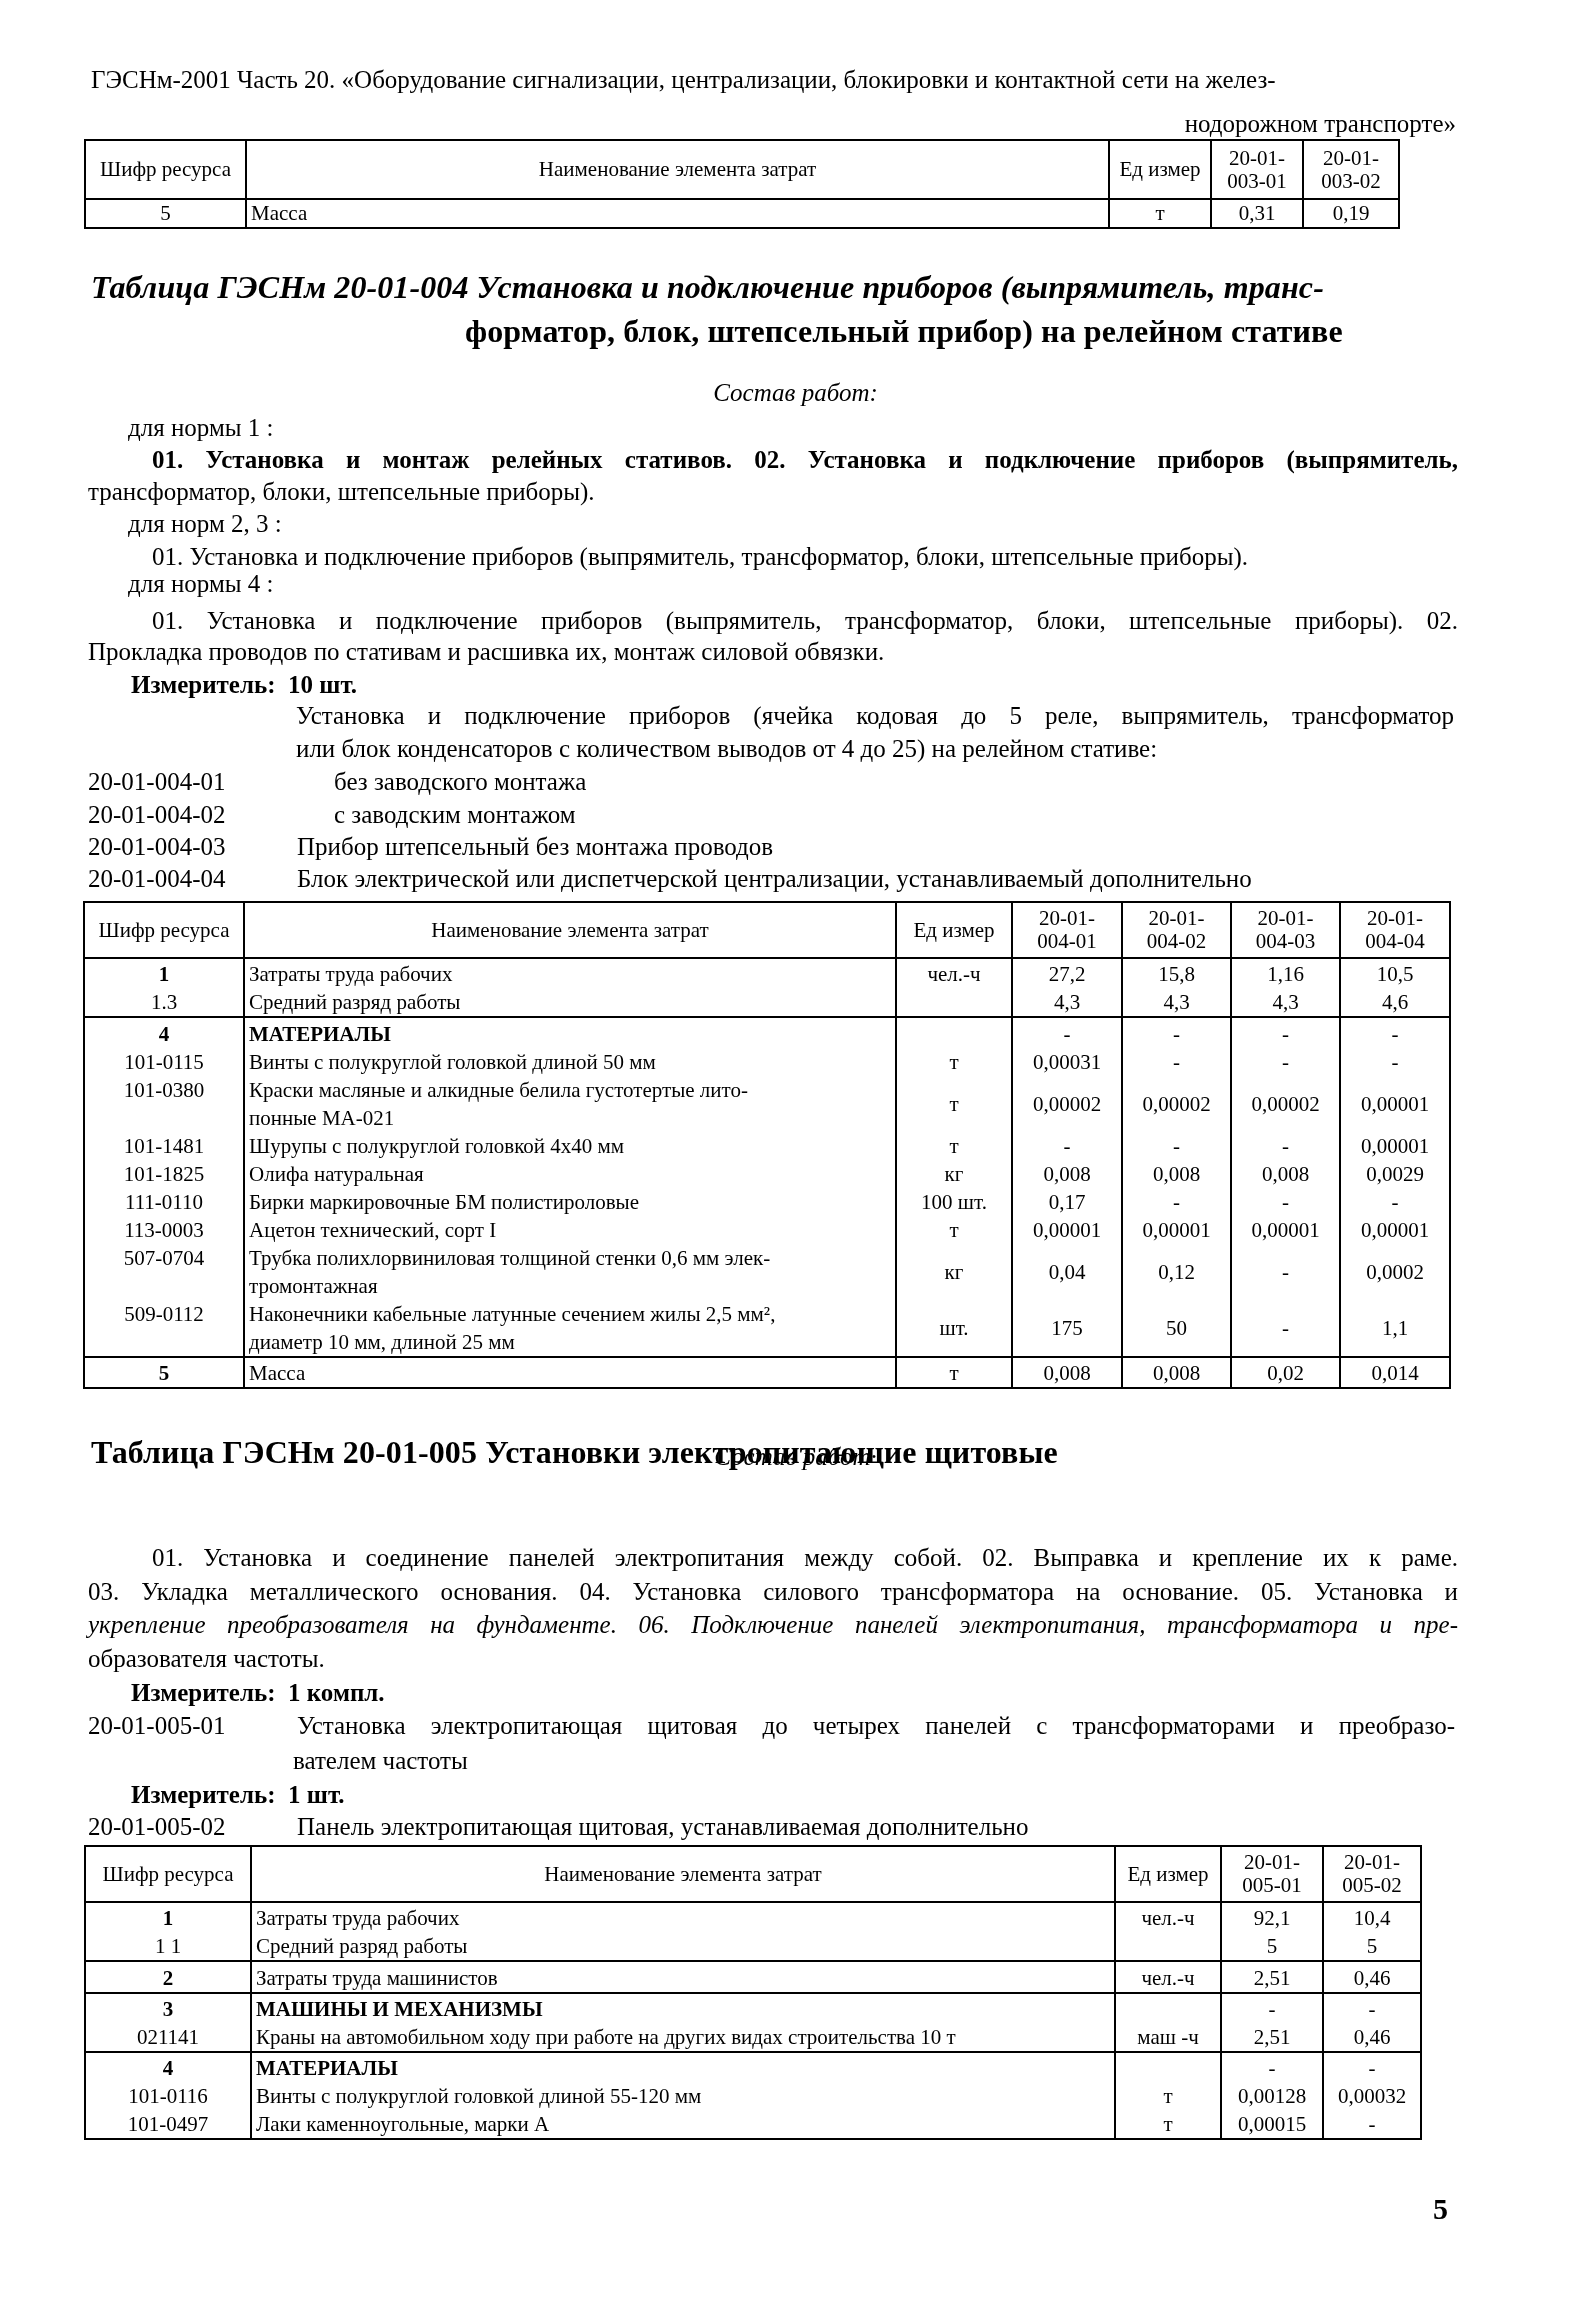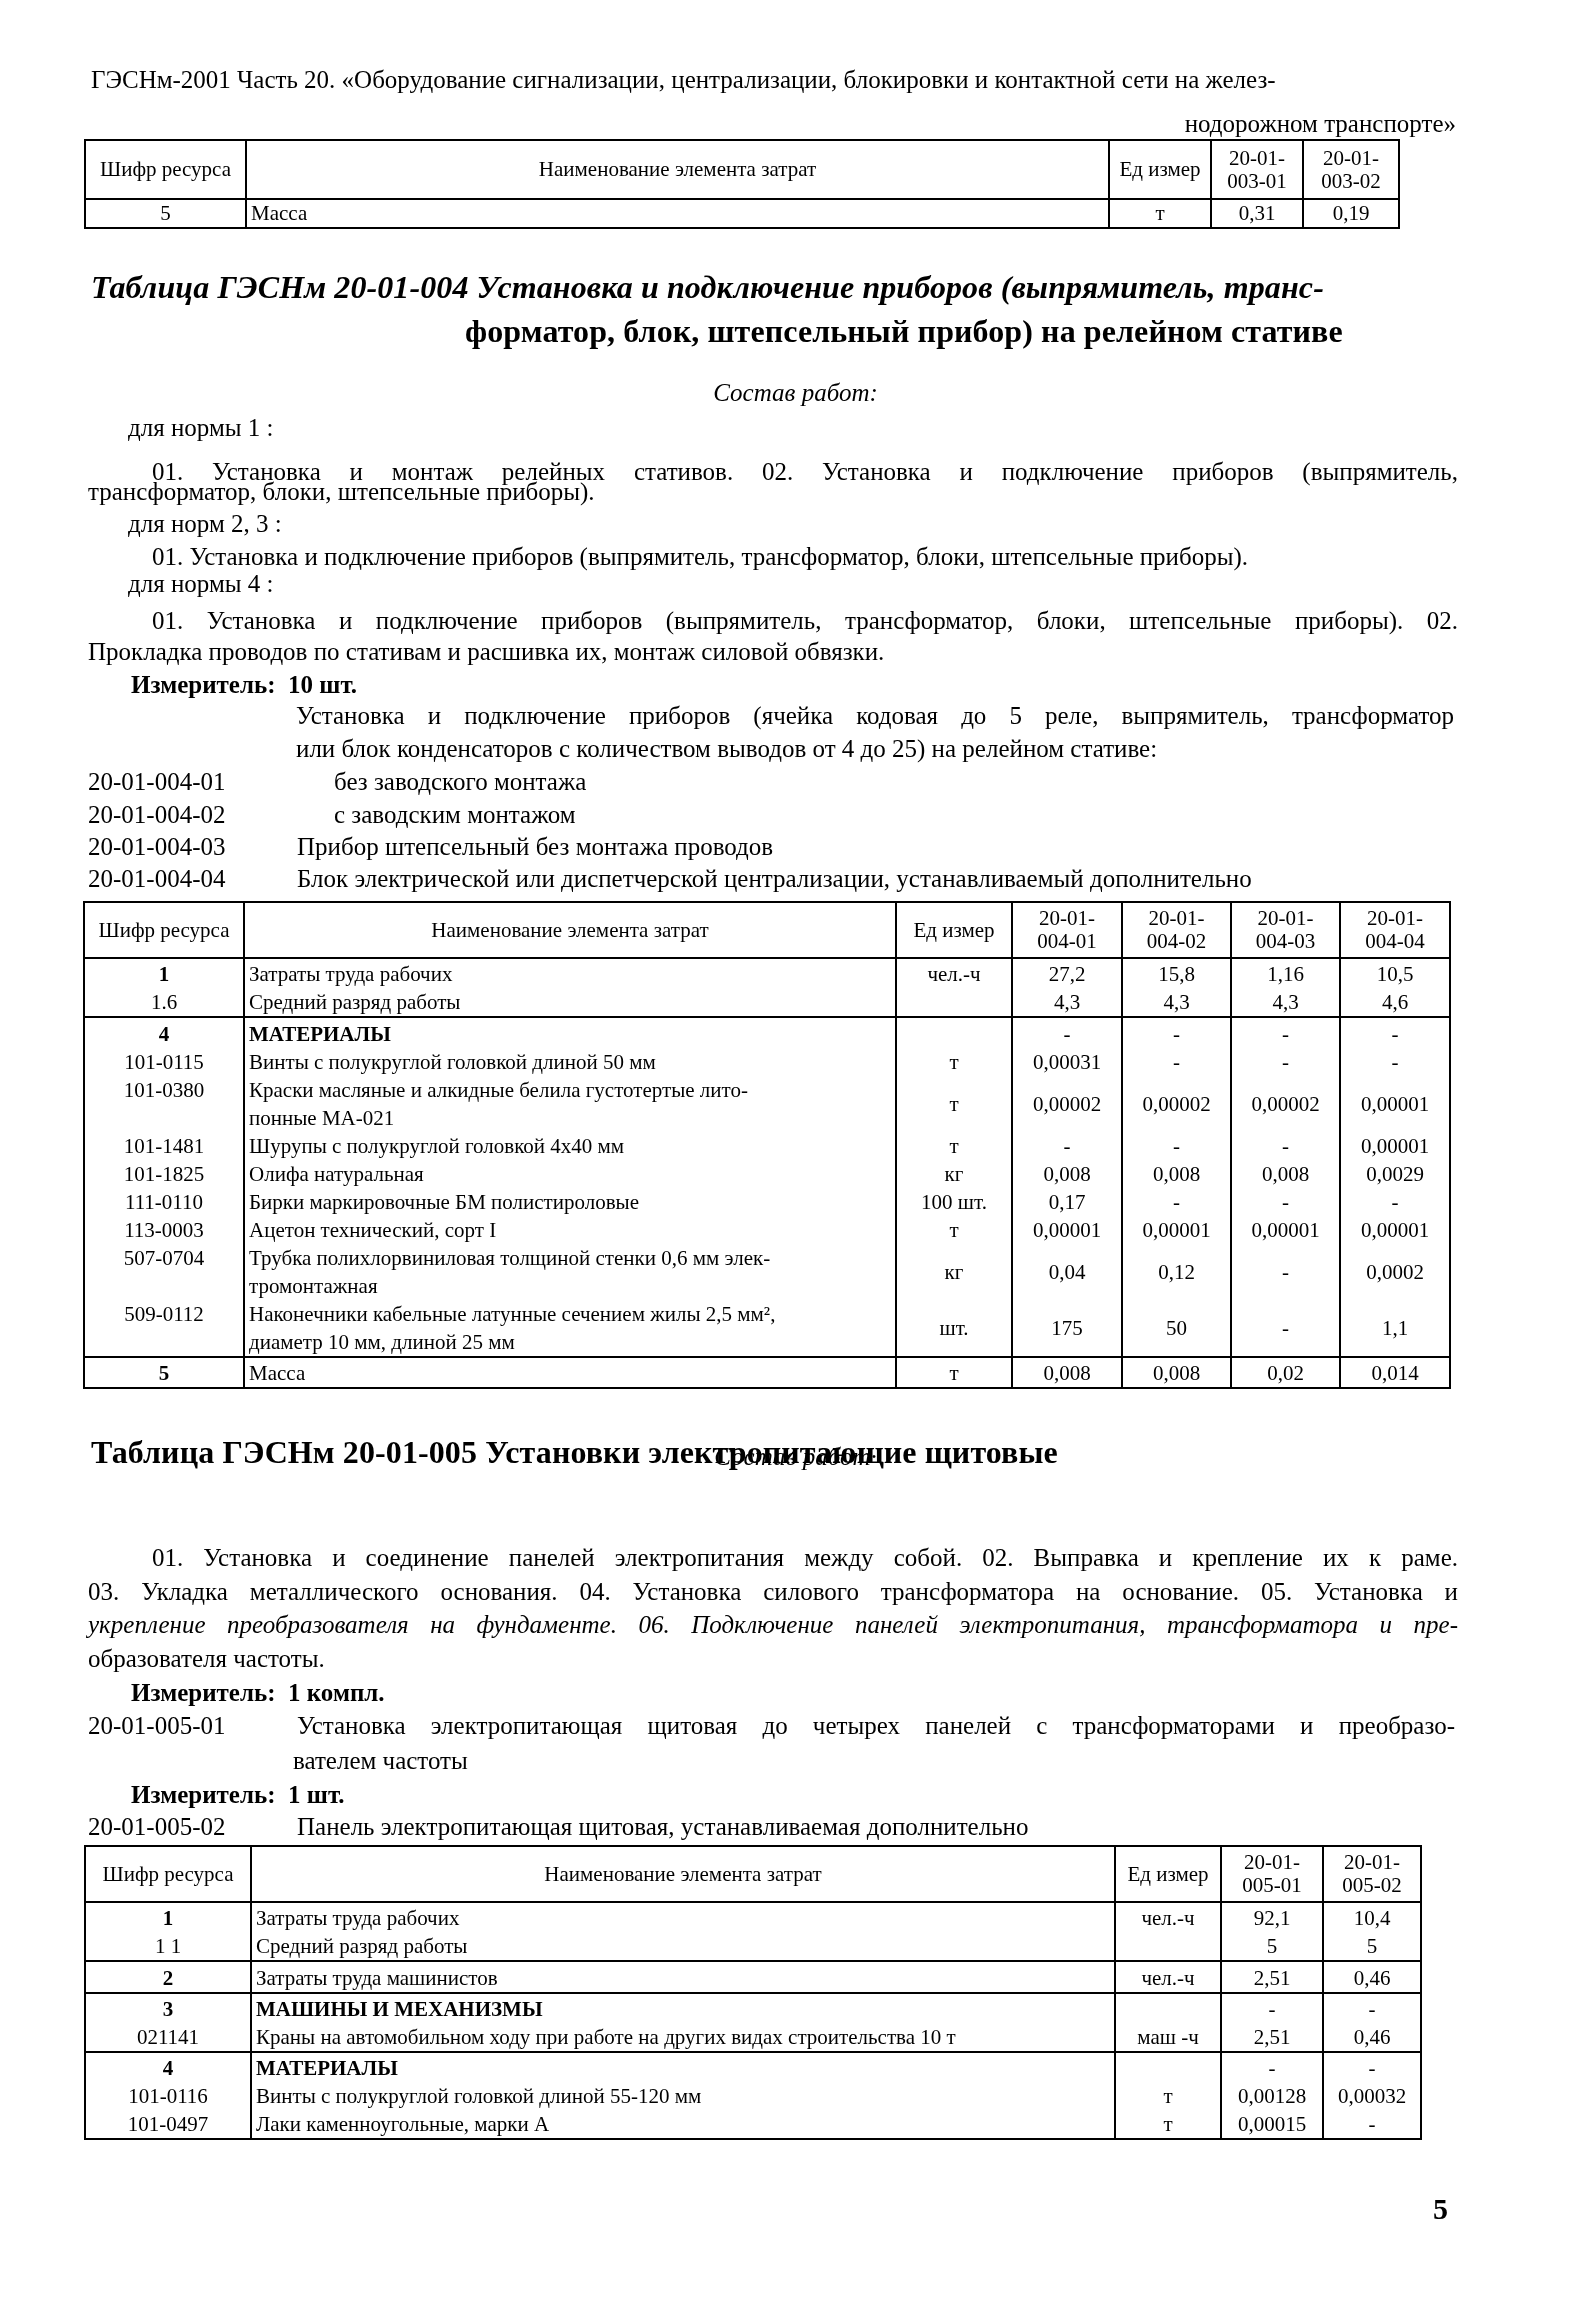--- a/index.html
+++ b/index.html
@@ -59,21 +59,21 @@
         <td class="val" style="line-height: 27px;">0,19</td>
       </tr>
     </tbody>
 </table>
 
 <div class="abs title" style="left:91px; top:266px; white-space:nowrap;font-style:italic;">Таблица ГЭСНм 20-01-004 Установка и подключение приборов (выпрямитель, транс-</div>
 <div class="abs title" style="left:465px; top:310px; white-space:nowrap;">форматор, блок, штепсельный прибор) на релейном стативе</div>
 <div class="abs body italic" style="left:0; width:1591px; text-align:center; top:377px;">Состав работ:</div>
 
 <div class="abs body" style="left:128px; top:412px;">для нормы 1 :</div>
-<div class="abs body" style="left:152px; top:456px; white-space:nowrap; width:1306px; text-align:justify; text-align-last:justify;">01. Установка и монтаж релейных стативов. 02. Установка и подключение приборов (выпрямитель,</div>
+<div class="abs body" style="left:152px; top:444px; white-space:nowrap; width:1306px; text-align:justify; text-align-last:justify;font-weight:bold;">01. Установка и монтаж релейных стативов. 02. Установка и подключение приборов (выпрямитель,</div>
 <div class="abs body" style="left:88px; top:476px; white-space:nowrap;">трансформатор, блоки, штепсельные приборы).</div>
 <div class="abs body" style="left:128px; top:508px;">для норм 2, 3 :</div>
 <div class="abs body" style="left:152px; top:541px; white-space:nowrap;">01. Установка и подключение приборов (выпрямитель, трансформатор, блоки, штепсельные приборы).</div>
 <div class="abs body" style="left:128px; top:568px;">для нормы 4 :</div>
 <div class="abs body" style="left:152px; top:605px; white-space:nowrap; width:1306px; text-align:justify; text-align-last:justify;">01. Установка и подключение приборов (выпрямитель, трансформатор, блоки, штепсельные приборы). 02.</div>
 <div class="abs body" style="left:88px; top:636px; white-space:nowrap;">Прокладка проводов по стативам и расшивка их, монтаж силовой обвязки.</div>
 
 <div class="abs body bold" style="left:131px; top:669px; white-space:nowrap;">
   <span>Измеритель:</span>&nbsp;
   <span>10 шт.</span>
@@ -113,21 +113,21 @@
       <tr>
         <td class="code b">1</td>
         <td class="name">Затраты труда рабочих</td>
         <td class="unit">чел.-ч</td>
         <td class="val">27,2</td>
         <td class="val">15,8</td>
         <td class="val">1,16</td>
         <td class="val">10,5</td>
       </tr>
       <tr>
-        <td class="code">1.6</td>
+        <td class="code">1.3</td>
         <td class="name">Средний разряд работы</td>
         <td class="unit"></td>
         <td class="val">4,3</td>
         <td class="val">4,3</td>
         <td class="val">4,3</td>
         <td class="val">4,6</td>
       </tr>
     </tbody>
     <tbody class="grp">
       <tr>

